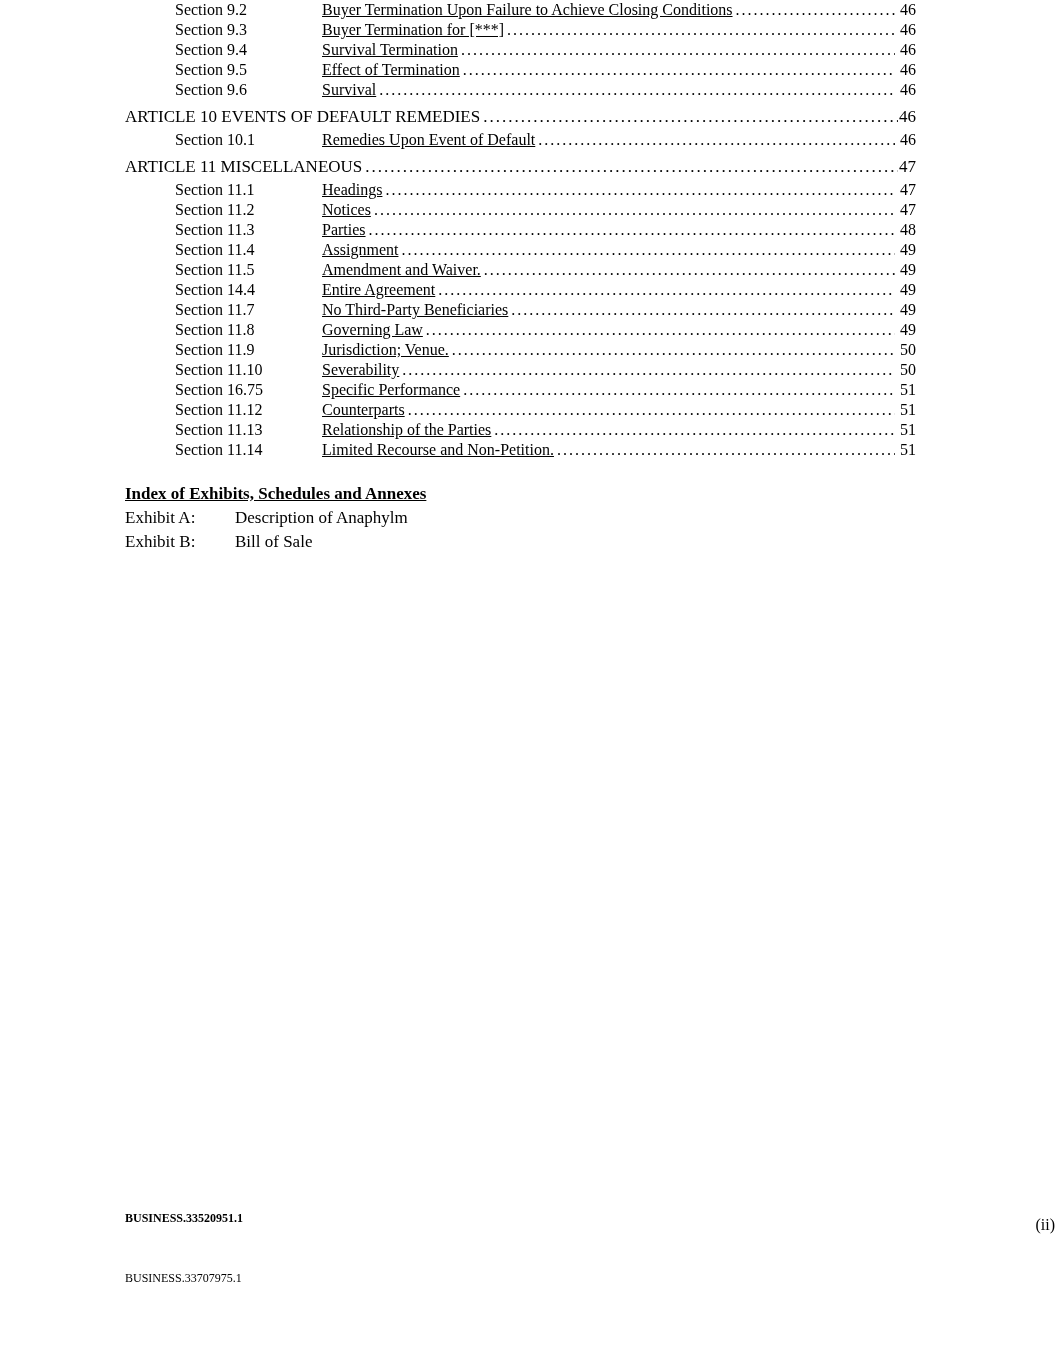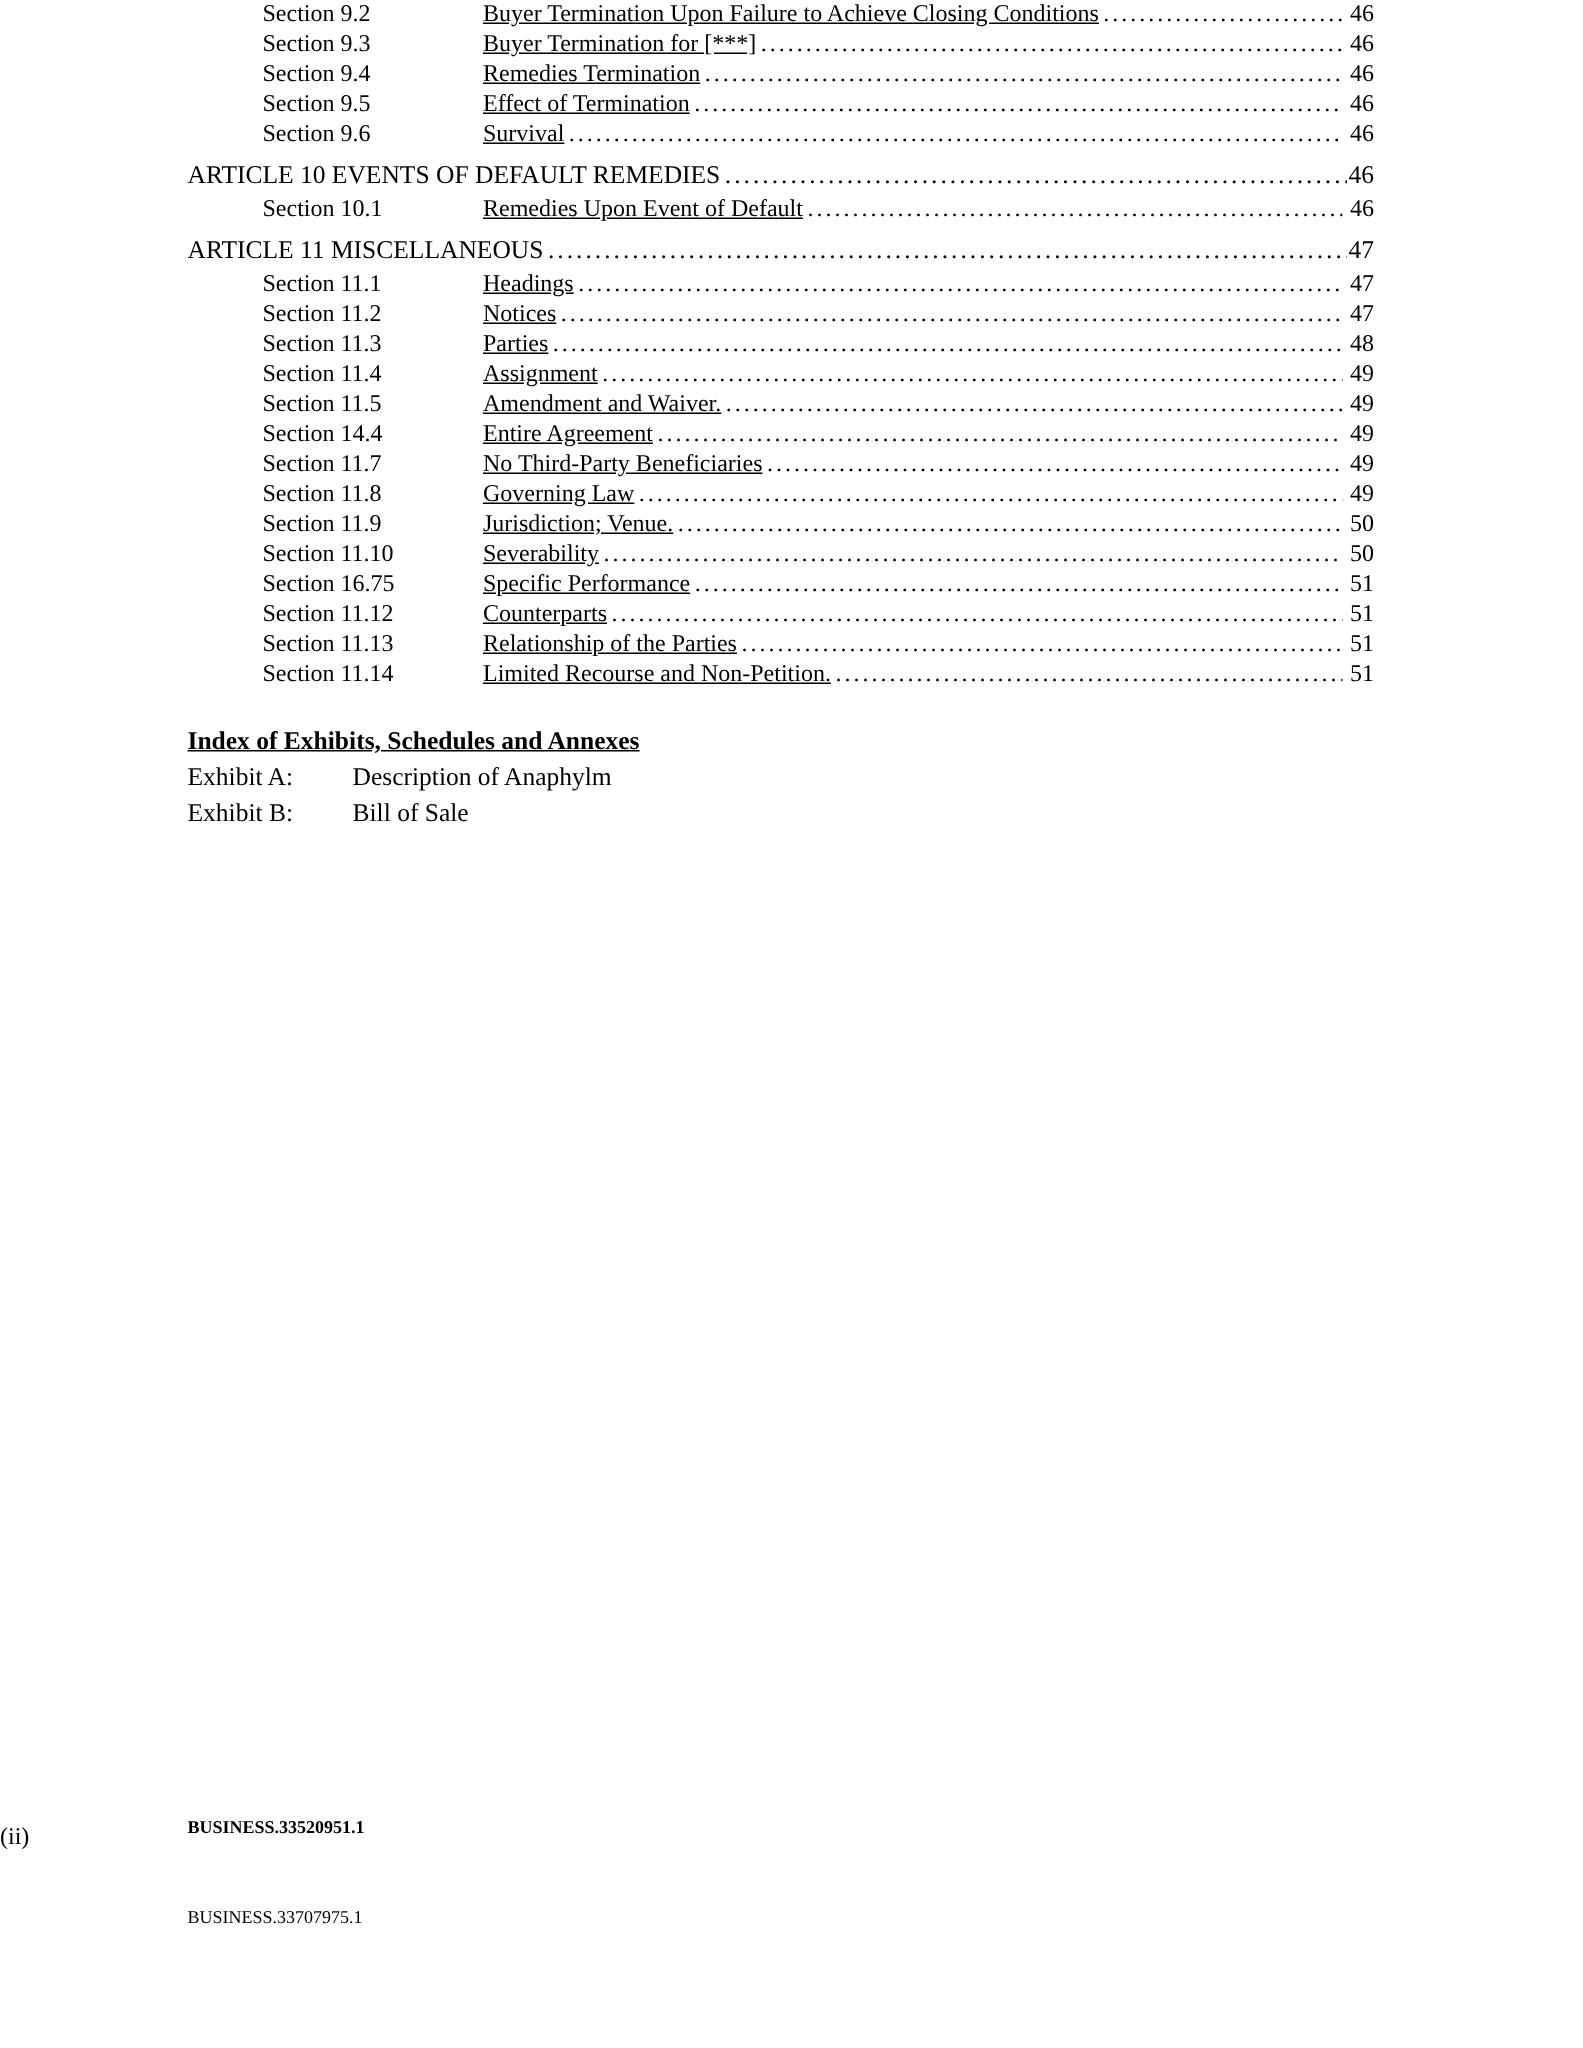--- a/index.html
+++ b/index.html
@@ -70,21 +70,21 @@
     font-size: 17px;
     line-height: 24px;
   }
   .exhibit-label { flex: 0 0 110px; width: 110px; }
   
   .page-num {
     position: absolute;
     top: 1216px;
     left: 0;
     width: 1055px;
-    text-align: left;
+    text-align: right;
     font-size: 16px;
   }
   .docid {
     position: absolute;
     left: 125px;
     font-size: 12px;
   }
   .docid-1 { top: 1211px; font-weight: bold; }
   .docid-2 { top: 1271px; text-align: center; }
 </style>
@@ -102,21 +102,21 @@
     <span class="toc-page">46</span>
   </div>
         <div class="toc-row section-row">
     <span class="toc-label">Section 9.3</span>
     <span class="toc-title">Buyer Termination for [***]</span>
     <span class="toc-dots"></span>
     <span class="toc-page">46</span>
   </div>
         <div class="toc-row section-row">
     <span class="toc-label">Section 9.4</span>
-    <span class="toc-title">Remedies Termination</span>
+    <span class="toc-title">Survival Termination</span>
     <span class="toc-dots"></span>
     <span class="toc-page">46</span>
   </div>
         <div class="toc-row section-row">
     <span class="toc-label">Section 9.5</span>
     <span class="toc-title">Effect of Termination</span>
     <span class="toc-dots"></span>
     <span class="toc-page">46</span>
   </div>
         <div class="toc-row section-row">

